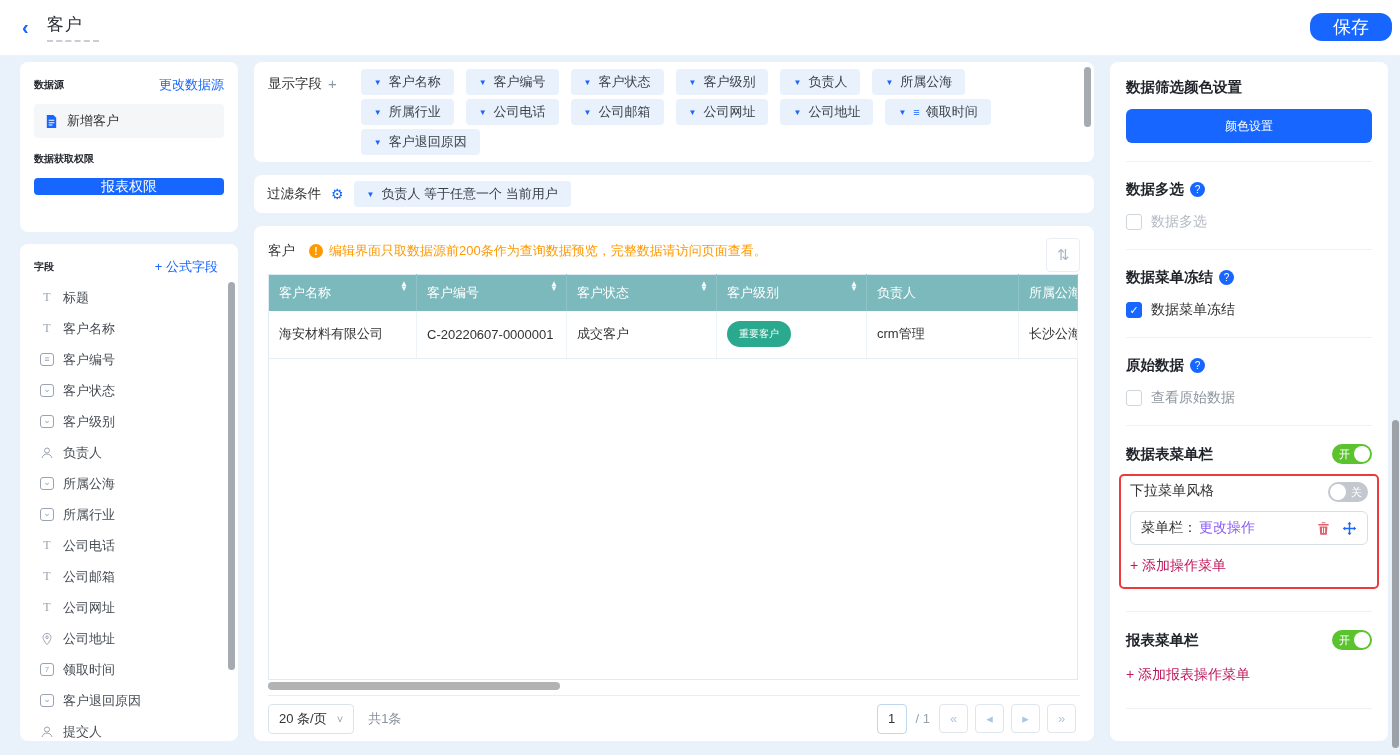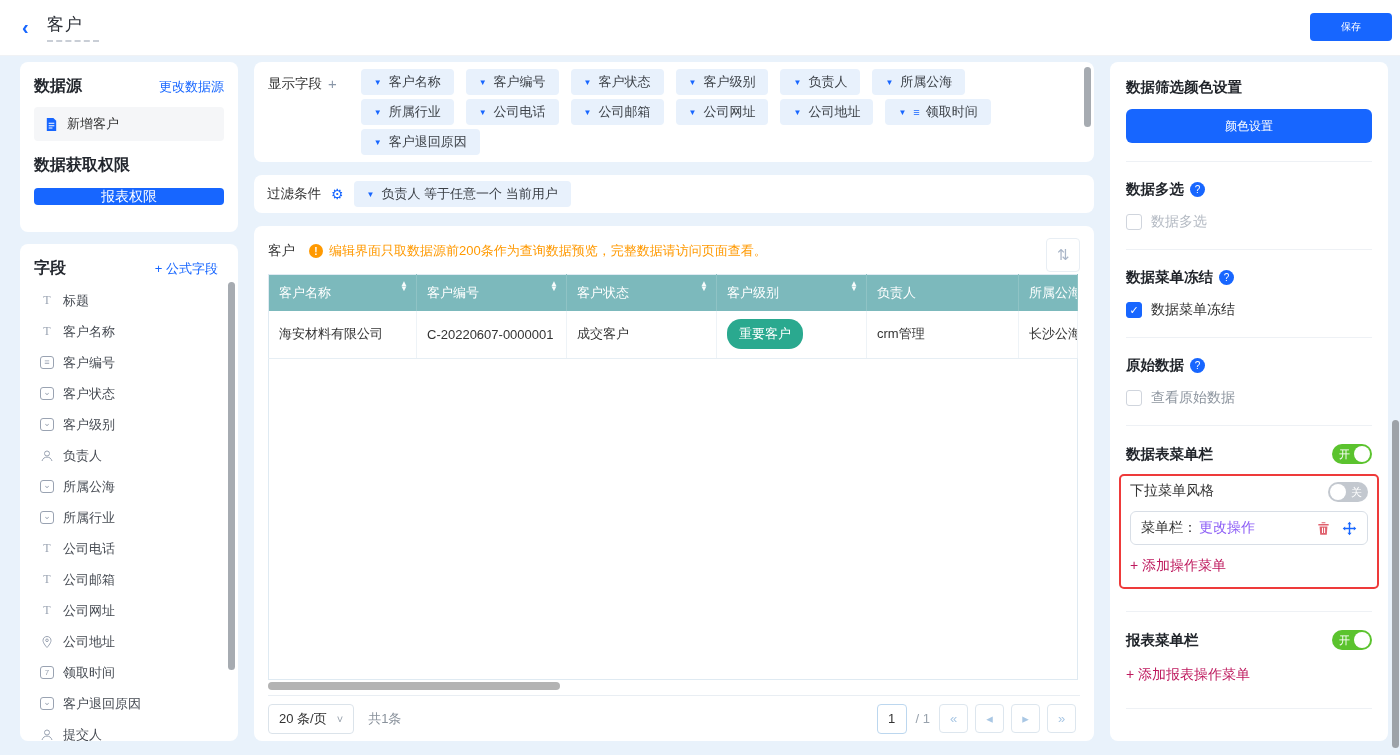--- a/index.html
+++ b/index.html
@@ -7,31 +7,31 @@
     font-family:"Liberation Sans","DejaVu Sans",sans-serif; background:#e9f2fb; color:#333; }
 
   
   .topbar { height:56px; background:#fff; display:flex; align-items:center;
     padding:0 22px; position:relative; border-bottom:1px solid #f0f2f5; }
   .back { color:#1766ff; font-size:20px; font-weight:bold; cursor:pointer; margin-right:18px; }
   .title-wrap { display:flex; flex-direction:column; align-items:flex-start; }
   .page-title { font-size:17px; color:#2b2f36; letter-spacing:1px; }
   .title-dash { width:52px; border-bottom:2px dashed #c9ced6; margin-top:4px; }
   .save-btn { position:absolute; right:8px; top:13px; width:82px; height:28px;
-    background:#1766ff; color:#fff; border:none; border-radius:4px; font-size:10px; cursor:pointer; }
+    background:#1766ff; color:#fff; border:none; border-radius:12px; font-size:18px; cursor:pointer; }
 
   
   .main { display:flex; gap:16px; padding:6px 10px 14px 20px; height:699px; }
   .panel { background:#fff; border-radius:8px; }
 
   
   .col-left { width:218px; display:flex; flex-direction:column; gap:12px; }
   .p-source { padding:14px; height:170px; }
   .row-between { display:flex; justify-content:space-between; align-items:center; }
-  .h14 { font-size:16px; font-weight:bold; color:#23272e; }
+  .h14 { font-size:10px; font-weight:bold; color:#23272e; }
   .link { color:#1766ff; font-size:13px; cursor:pointer; text-decoration:none; }
   .ds-item { margin:10px 0 14px; background:#f5f6f8; border-radius:4px; height:34px;
     display:flex; align-items:center; gap:8px; padding:0 10px; font-size:13px; color:#333; }
   .blue-btn { width:100%; height:17px; background:#1766ff; color:#fff; border:none;
     border-radius:4px; font-size:14px; cursor:pointer; } .mt12{margin-top:12px;}
   .p-fields { flex:1; padding:14px 10px 8px 14px; position:relative; overflow:hidden; }
   .fields-head { display:flex; justify-content:space-between; align-items:center; padding-right:10px; margin-bottom:6px;}
   .field-list { }
   .field-item { height:31px; display:flex; align-items:center; gap:9px; font-size:13px;
     color:#454a52; padding-left:6px; cursor:pointer; }
@@ -70,21 +70,21 @@
     font-size:15px; cursor:pointer; background:#fff; }
   table.grid { border-collapse:collapse; table-layout:fixed; width:810px; margin-top:8px;
     border:1px solid #dfeaf2; }
   .grid th { background:#7cb9bc; color:#fff; font-weight:normal; font-size:13px; height:36px;
     text-align:left; padding:0 10px; border-right:1px solid #8fc3c5; position:relative; white-space:nowrap; overflow:hidden;}
   .grid td { background:#fff; font-size:13px; color:#333; height:48px; padding:0 10px;
     border-right:1px solid #eef3f7; border-bottom:1px solid #e6eef4; white-space:nowrap; overflow:hidden;}
   .carets { position:absolute; right:8px; top:7px; display:flex; flex-direction:column;
     line-height:0.62; font-size:8px; color:rgba(255,255,255,.95); cursor:pointer;}
   .badge { display:inline-block; background:#2aa98f; color:#fff; border-radius:14px;
-    padding:6px 12px; font-size:13px; }
+    padding:6px 12px; font-size:10px; }
   .tbl-empty { flex:1; border:1px solid #dfeaf2; border-top:none; background:#fff; width:810px; }
   .hscroll { width:810px; height:9px; margin:2px 0 4px; position:relative; }
   .hscroll .thumb { position:absolute; left:0; top:0; height:8px; width:292px;
     background:#b3b3b3; border-radius:4px; }
   .tfoot { height:46px; border-top:1px solid #e9eef3; display:flex; align-items:center; margin:0 0 0 0; }
   .psize { border:1px solid #dbe3ea; border-radius:4px; height:30px; display:flex; align-items:center;
     gap:10px; padding:0 10px; font-size:13px; color:#333; cursor:pointer; }
   .psize .chev { color:#98a2ad; font-size:11px; }
   .ptotal { margin-left:14px; font-size:13px; color:#8a929c; }
   .pager { margin-left:auto; margin-right:4px; display:flex; align-items:center; gap:7px; }

